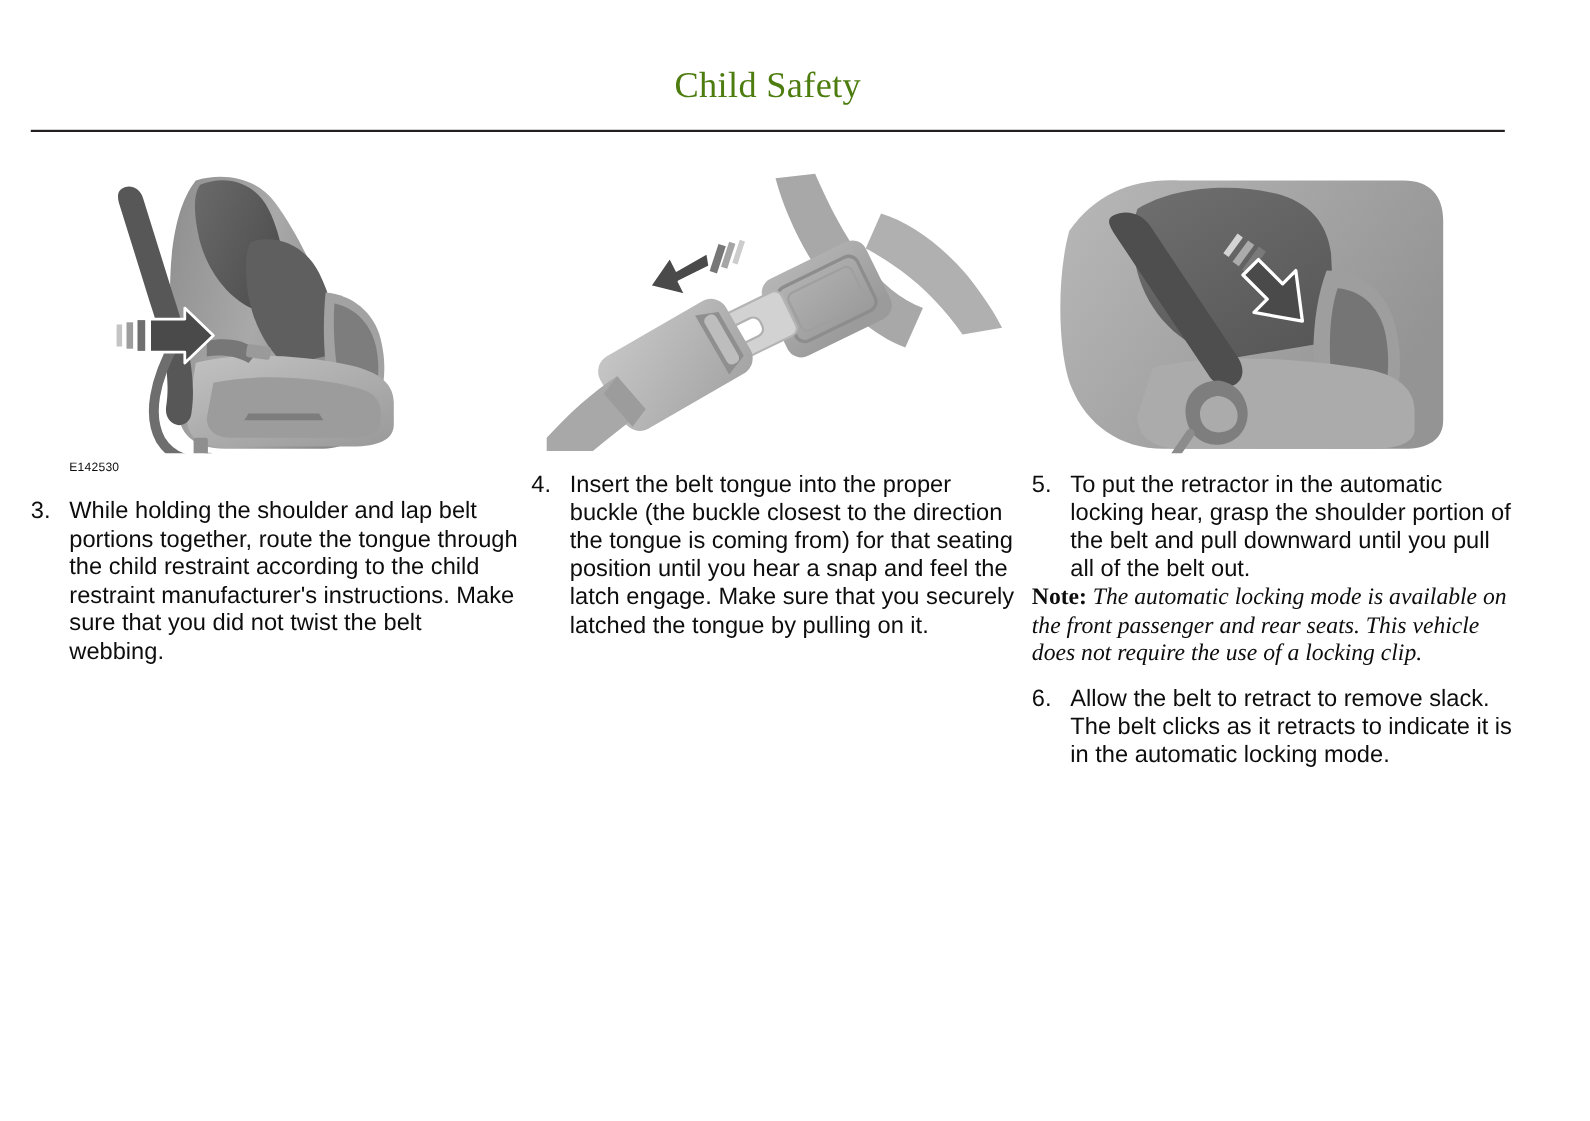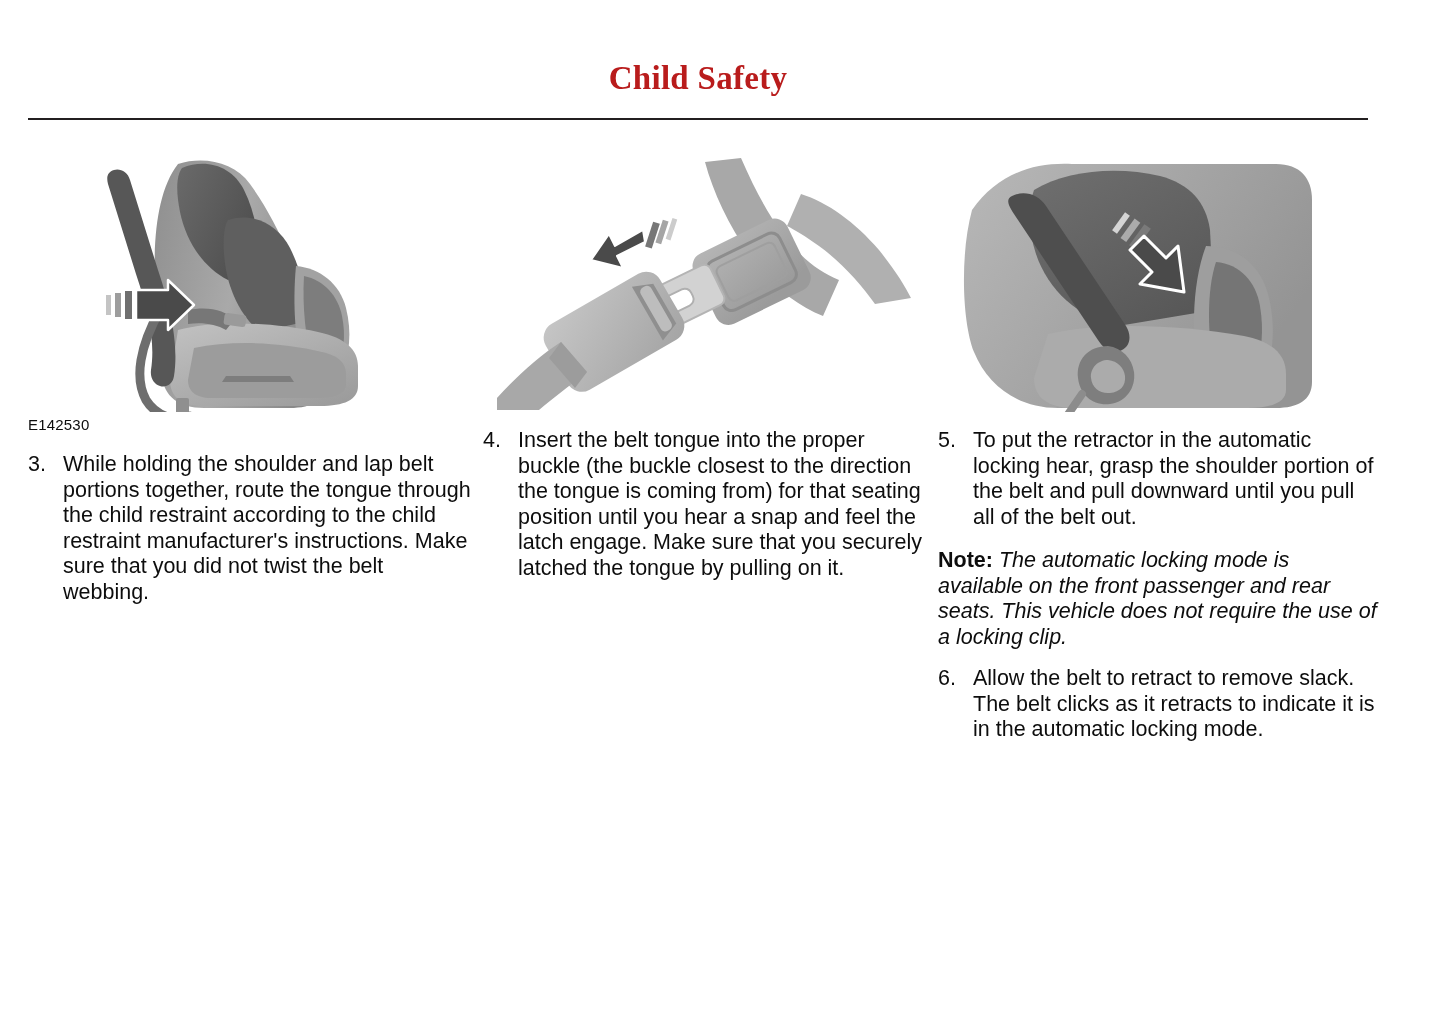--- a/index.html
+++ b/index.html
@@ -25,23 +25,23 @@
   .header {
     position: absolute;
     left: 28px;
     top: 60px;
     width: 1340px;
     text-align: center;
   }
   .header-title {
     font-family: "Liberation Serif", serif;
     font-size: 33px;
-    font-weight: 700;
+    font-weight: 400;
     letter-spacing: 0.3px;
-    color: #b91c1c;
+    color: #4d7c0f;
     line-height: 1.1;
   }
   .header-rule {
     position: absolute;
     left: 28px;
     top: 118px;
     width: 1340px;
     height: 2px;
     background: #231f20;
   }
@@ -65,50 +65,51 @@
   .col-3 { width: 450px; }
 
   
   .figure {
     position: relative;
     width: 100%;
     height: 262px;
   }
   .figure svg { display: block; }
   .fig-caption {
-    font-size: 15px;
+    font-size: 11px;
     color: #0d0d0d;
     margin-top: 2px;
     letter-spacing: 0.2px;
     height: 22px;
     line-height: 22px;
+    margin-left: 35px;
   }
 
   
   .step {
     display: flex;
     margin-top: 16px;
     font-size: 21.5px;
     line-height: 25.5px;
     color: #0d0d0d;
   }
   .step-num {
     width: 35px;
     flex: 0 0 35px;
     text-align: left;
   }
   .step-text {
     flex: 1 1 auto;
   }
   .note {
-    margin-top: 18px;
     font-size: 21.5px;
     line-height: 25.5px;
     font-style: italic;
     color: #0d0d0d;
+    font-family: Liberation Serif, serif;
   }
   .note-label {
     font-style: normal;
     font-weight: bold;
   }
 
   
   .page-number {
     position: absolute;
     left: 0;

